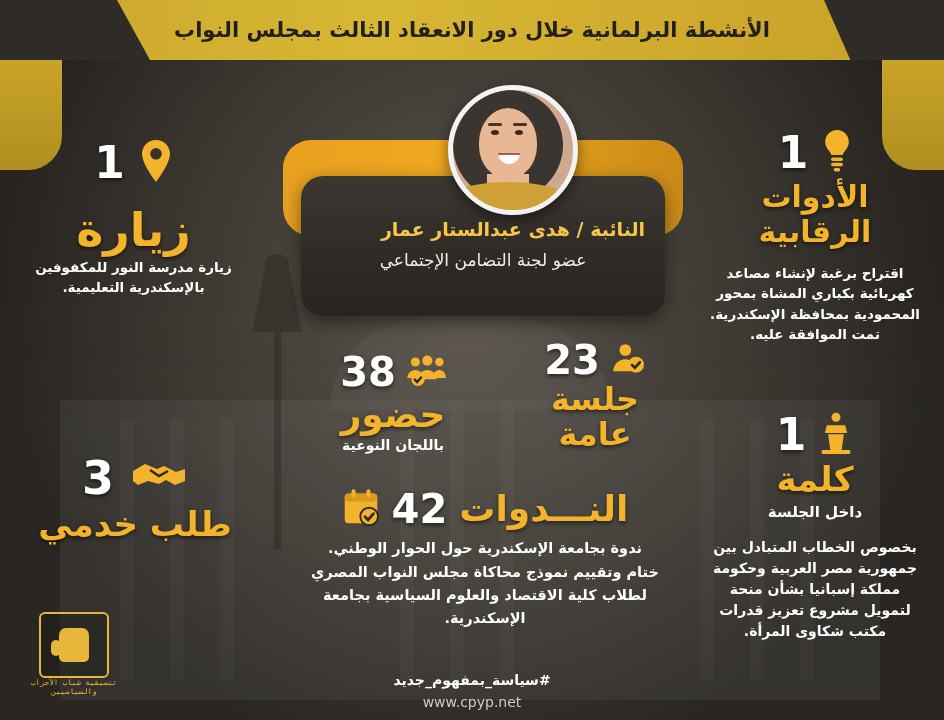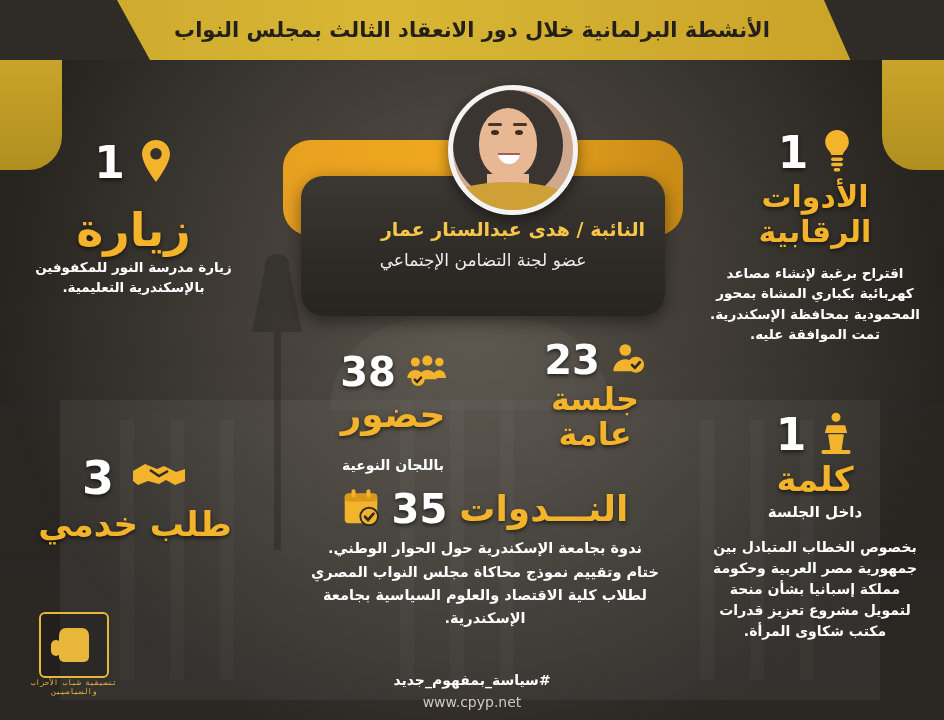--- a/index.html
+++ b/index.html
@@ -138,21 +138,21 @@
   #stat-speech .head{display:flex;align-items:center;justify-content:center;gap:12px;}
   #stat-speech .lbl{font-size:34px;margin-top:2px;}
   #stat-speech .note{color:#ffffff;font-weight:bold;font-size:15px;margin-top:4px;}
   #stat-speech .sub{font-size:14px;margin-top:16px;}
 
   
   #stat-attend{left:318px;top:352px;width:150px;text-align:center;}
   #stat-attend .head{display:flex;align-items:center;justify-content:center;gap:10px;}
   #stat-attend .num{font-size:40px;}
   #stat-attend .lbl{font-size:36px;margin-top:2px;}
-  #stat-attend .sub{font-size:14px;margin-top:20px;}
+  #stat-attend .sub{font-size:14px;margin-top:0;}
 
   #stat-sessions{left:520px;top:340px;width:150px;text-align:center;}
   #stat-sessions .head{display:flex;align-items:center;justify-content:center;gap:10px;}
   #stat-sessions .num{font-size:40px;text-align:center;}
   #stat-sessions .lbl{font-size:32px;margin-top:2px;line-height:1.1;}
 
   #stat-seminars{left:296px;top:488px;width:378px;text-align:center;}
   #stat-seminars .head{display:flex;align-items:center;justify-content:center;gap:12px;}
   #stat-seminars .num{font-size:40px;}
   #stat-seminars .lbl{font-size:36px;}
@@ -324,21 +324,21 @@
         </svg>
       </span>
       <span class="num">23</span>
     </div>
     <div class="lbl">جلسة عامة</div>
   </div>
 
   <div class="stat" id="stat-seminars">
     <div class="head">
       <span class="lbl">النـــدوات</span>
-      <span class="num">35</span>
+      <span class="num">42</span>
       <span class="icon">
         <svg width="38" height="38" viewBox="0 0 28 28">
           <rect x="2" y="4" width="24" height="22" rx="3" fill="#f3b32b"></rect>
           <rect x="2" y="4" width="24" height="6" rx="3" fill="#d89a18"></rect>
           <rect x="7" y="1" width="3" height="6" rx="1.5" fill="#f3b32b"></rect>
           <rect x="18" y="1" width="3" height="6" rx="1.5" fill="#f3b32b"></rect>
           <circle cx="20" cy="21" r="6.5" fill="#f3b32b" stroke="#2e2a26" stroke-width="1.4"></circle>
           <path d="M17 21.2l2.2 2.3 4-4.6" stroke="#2e2a26" stroke-width="2" fill="none" stroke-linecap="round"></path>
         </svg>
       </span>

